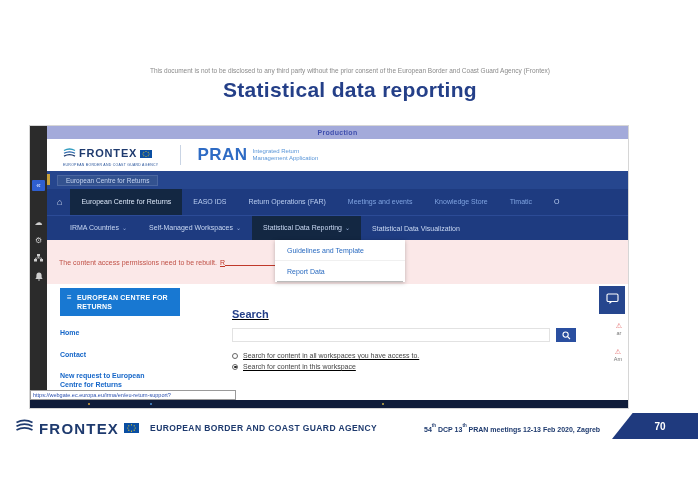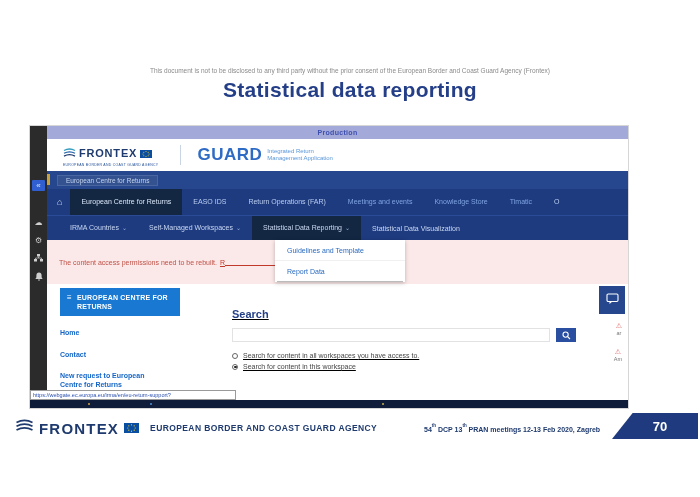--- a/index.html
+++ b/index.html
@@ -109,21 +109,21 @@
   
   .footer { position:absolute; left:0; top:412px; width:700px; height:40px; }
   .f-logo { position:absolute; left:15px; top:7px; display:flex; align-items:center; gap:5px; }
   .f-brand { font-size:15px; font-weight:bold; color:#1e3a6e; letter-spacing:1.2px; }
   .f-agency { font-size:8.5px; font-weight:bold; color:#1e3a6e; letter-spacing:.4px; margin-left:6px; }
   .f-meeting { position:absolute; left:424px; top:13px; font-size:7px; font-weight:bold; color:#1e3a6e; }
   .f-meeting sup { font-size:4.5px; position:relative; top:-2px; }
   .f-page { position:absolute; left:612px; top:1px; width:86px; height:26px; background:#1f3a7e;
             clip-path:polygon(24% 0, 100% 0, 100% 100%, 0 100%);
             display:flex; align-items:center; justify-content:center; }
-  .f-page span { color:#fff; font-size:13px; font-weight:bold; margin-left:10px; }
+  .f-page span { color:#fff; font-size:10px; font-weight:bold; margin-left:10px; }
 </style>
 </head>
 <body>
 
 <div class="slide">
 
   <div class="disclaimer">This document is not to be disclosed to any third party without the prior consent of the European Border and Coast Guard Agency (Frontex)</div>
   <div class="slide-title">Statistical data reporting</div>
 
   <div class="shot">
@@ -177,21 +177,21 @@
                       <circle cx="3" cy="4" r=".5"></circle>
                       <circle cx="3.8" cy="2.2" r=".5"></circle>
                     </g>
                   </svg>
               </span>
             </div>
             <div class="fx-tag">EUROPEAN BORDER AND COAST GUARD AGENCY</div>
           </div>
           <div class="hdr-divider"></div>
           <div class="irma">
-            <span class="irma-name">GUARD</span>
+            <span class="irma-name">PRAN</span>
             <span class="irma-tag">
               <span>Integrated Return</span><br>
               <span>Management Application</span>
             </span>
           </div>
         </div>
 
         <div class="crumb-row">
           <div class="crumb-accent"></div>
           <span class="crumb-chip">European Centre for Returns</span>

